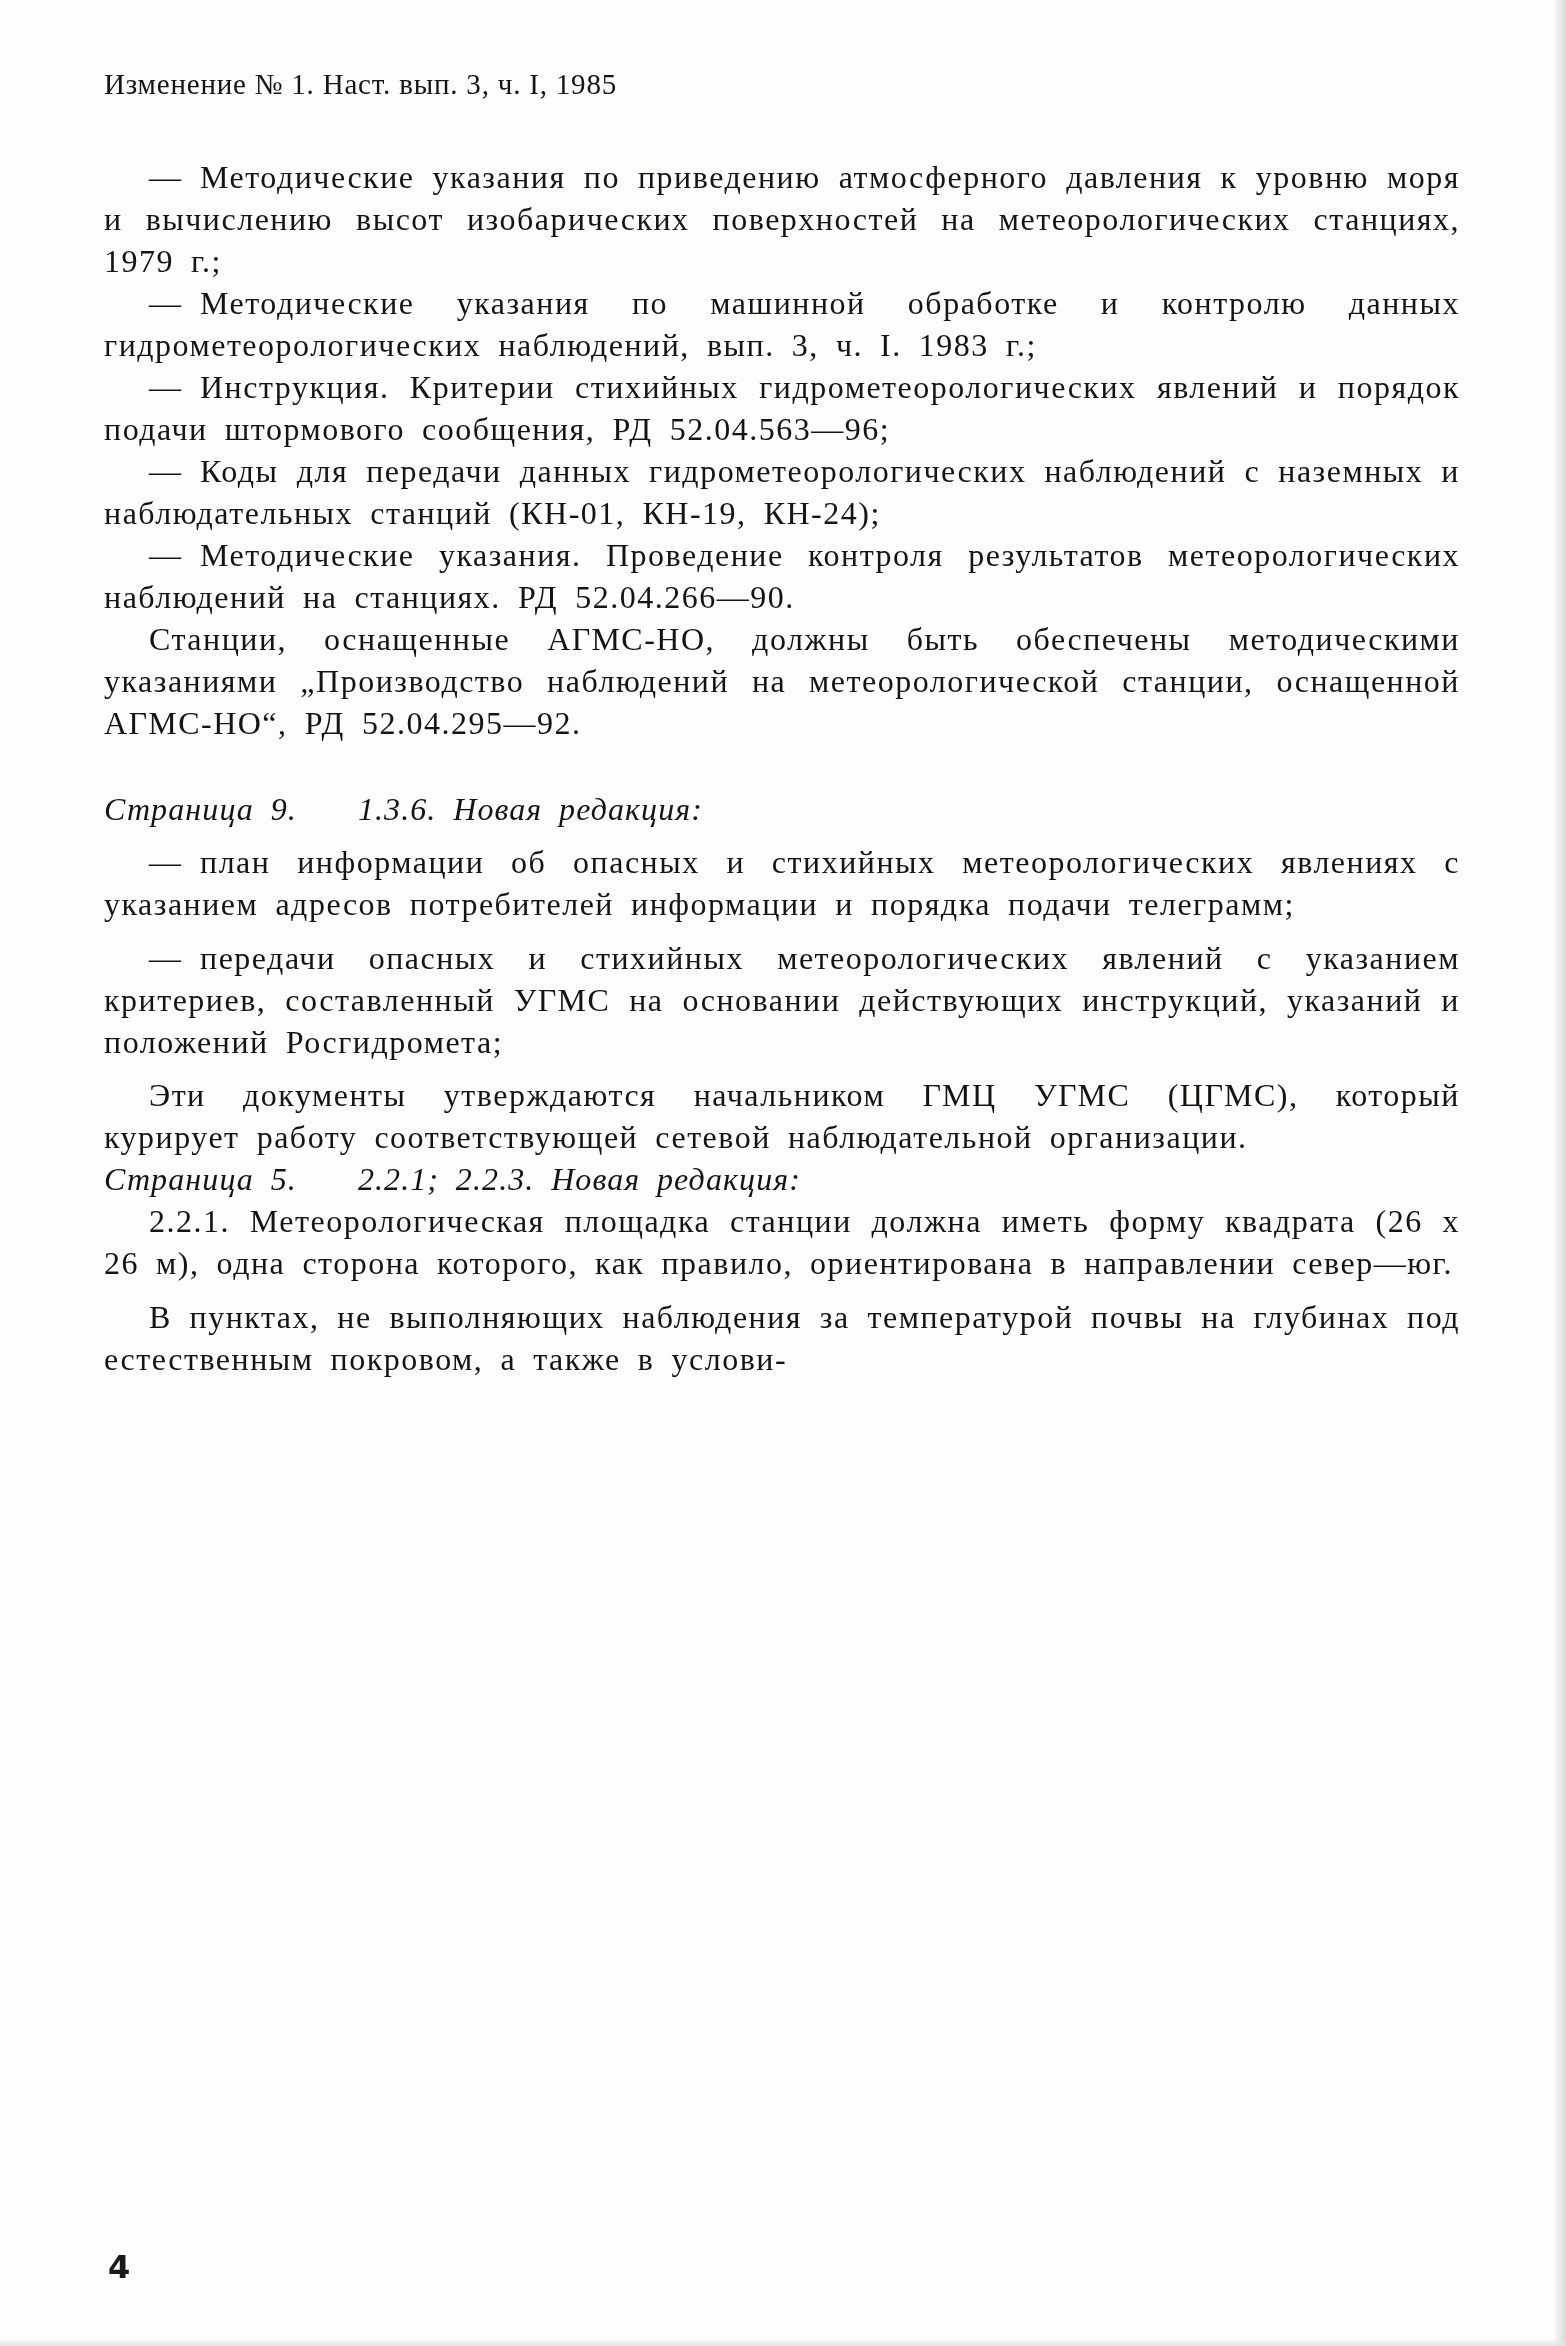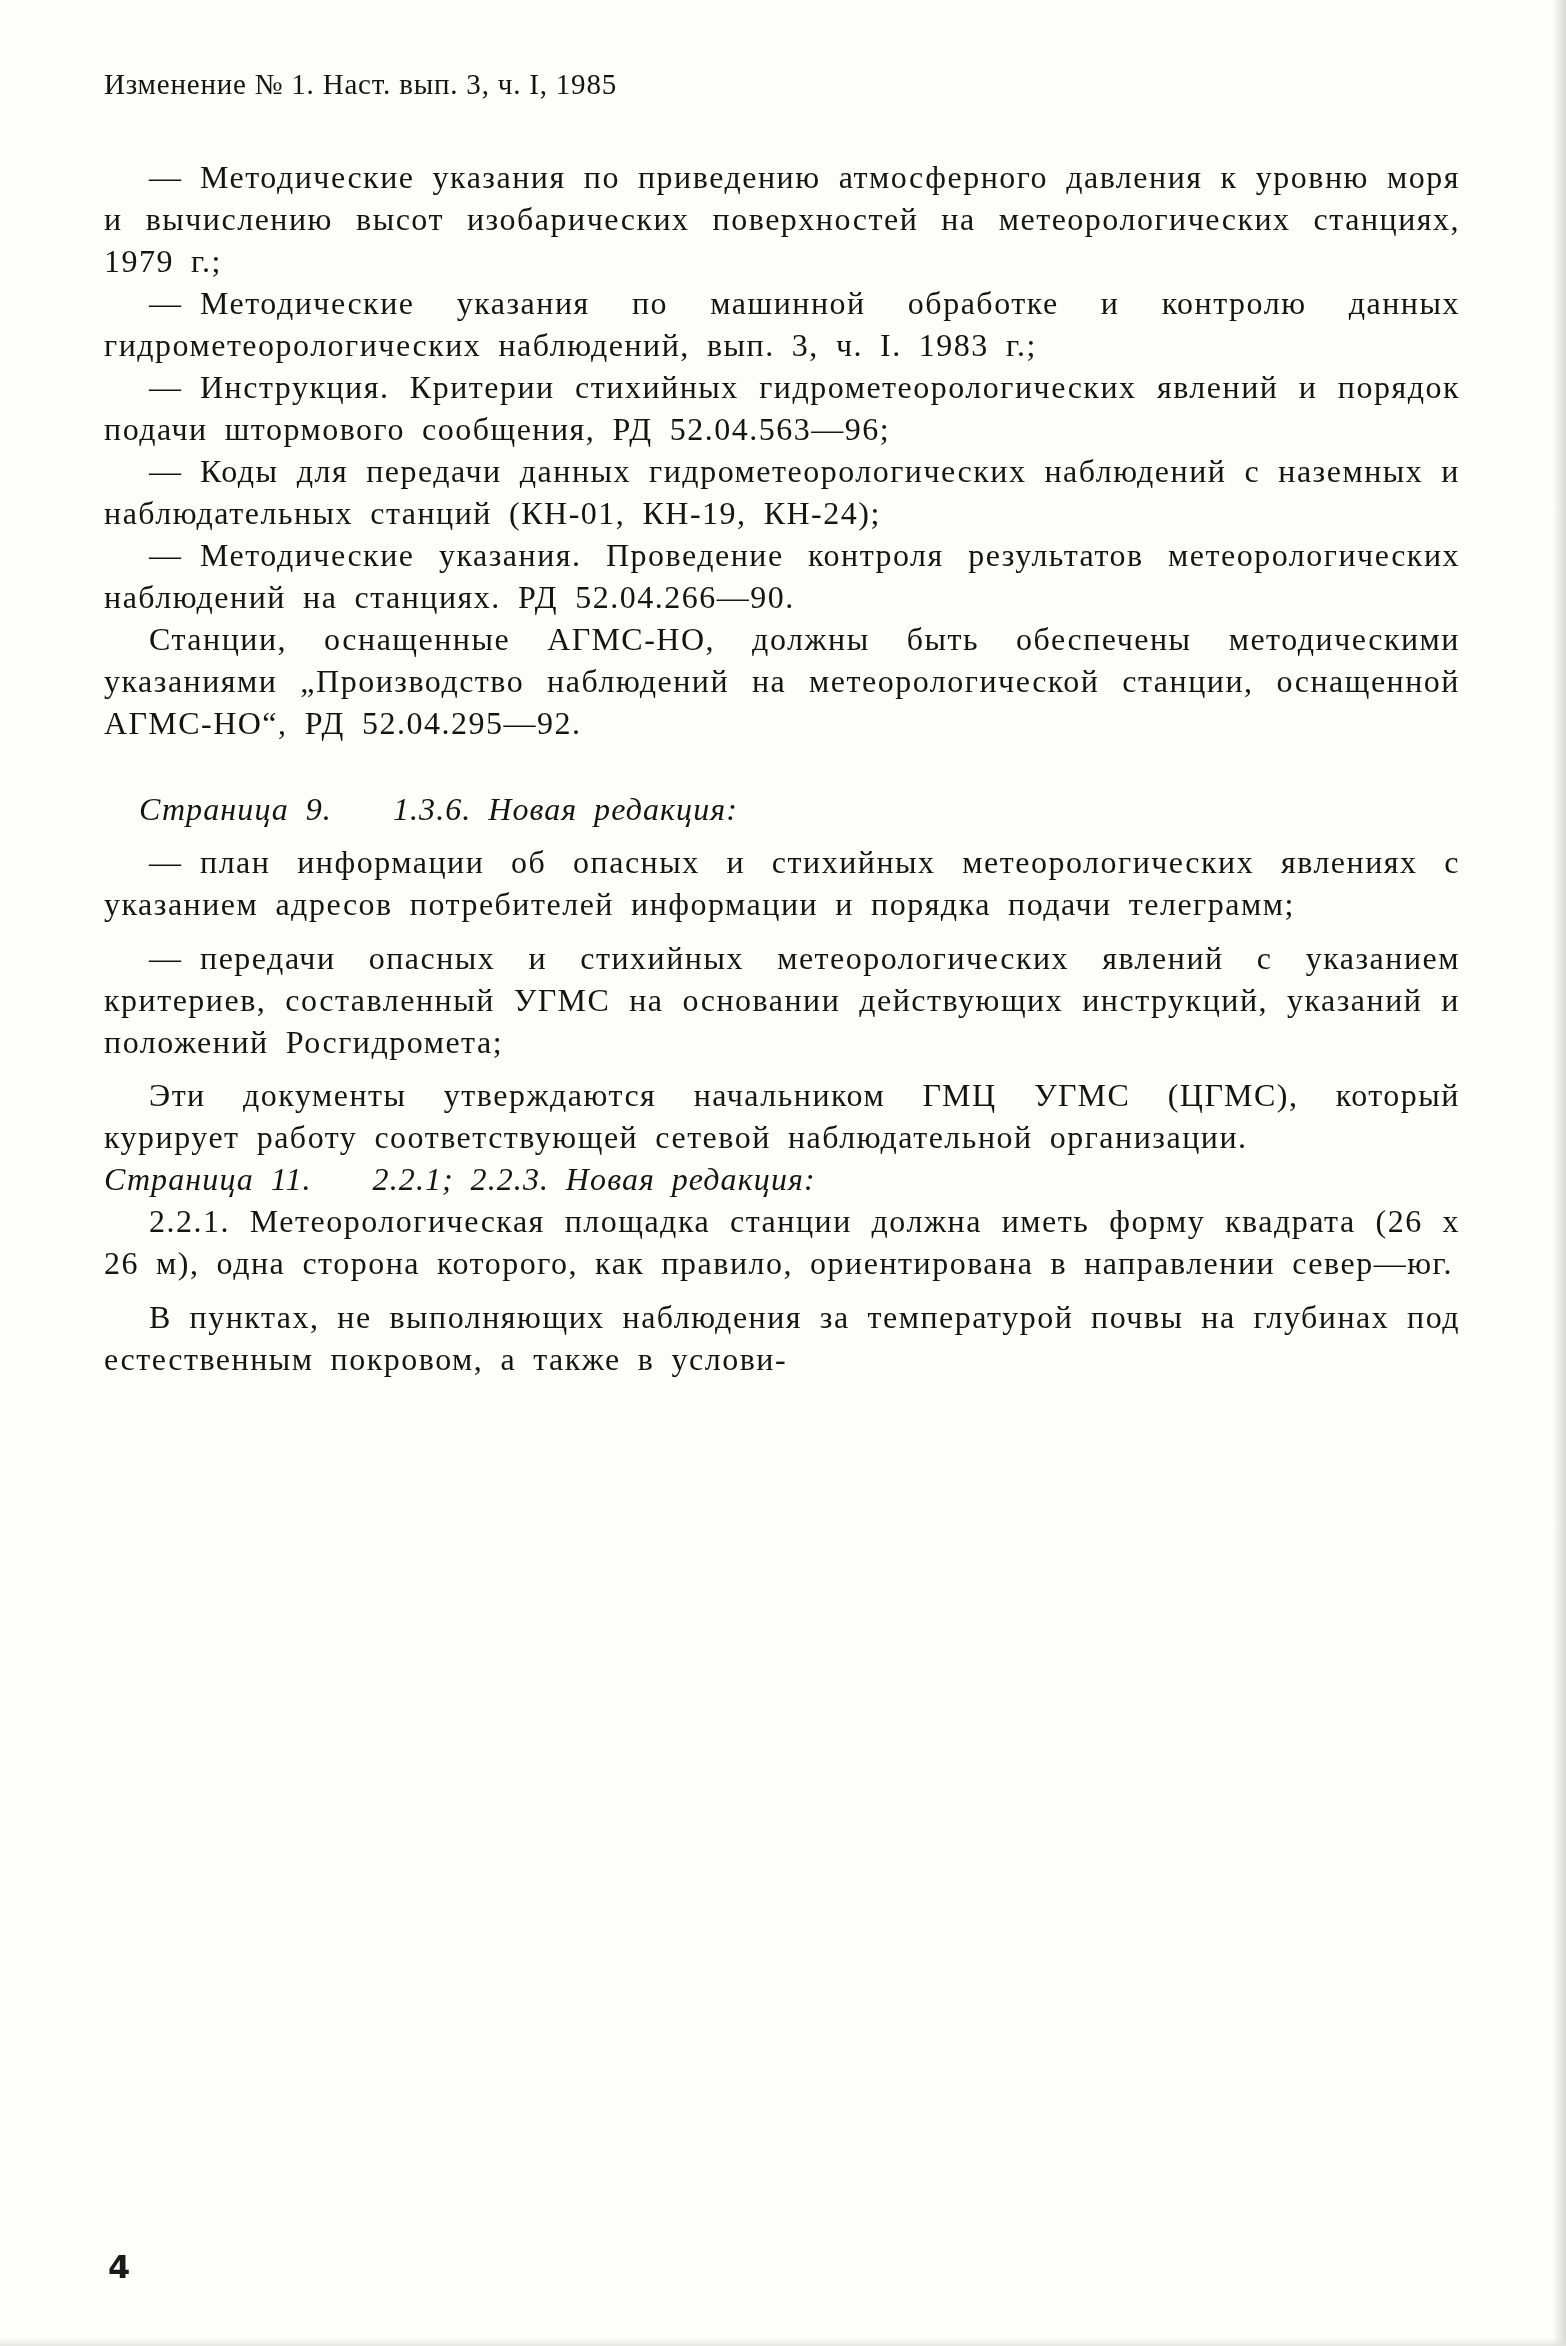--- a/index.html
+++ b/index.html
@@ -45,21 +45,21 @@
   }
   .body-text p.indent {
     text-indent: 45px;
     font-family: Liberation Serif, serif;
   }
   .body-text p.heading {
     font-style: italic;
     text-align: left;
     letter-spacing: 1.1px;
   }
-  .body-text p.gap-lg { margin-top: 44px; margin-left: 35px; }
+  .body-text p.gap-lg { margin-top: 44px; }
   .body-text p.gap-sm { margin-top: 11.4px; }
   .hgap {
     display: inline-block;
     width: 61px;
   }
   .page-number {
     position: absolute;
     left: 108px;
     bottom: 61px;
     font-family: "DejaVu Sans", sans-serif;
@@ -95,21 +95,21 @@
 
 
     <p class="indent gap-sm">— план информации об опасных и стихийных метеорологических явлениях с указанием адресов потребителей информации и порядка подачи телеграмм;</p>
 
     <p class="indent gap-sm">— передачи опасных и стихийных метеорологических явлений с указанием критериев, составленный УГМС на основании действующих инструкций, указаний и положений Росгидромета;</p>
 
 
     <p class="indent gap-sm">Эти документы утверждаются начальником ГМЦ УГМС (ЦГМС), который курирует работу соответствующей сетевой наблюдательной организации.</p>
 
     <p class="heading">
-      <span>Страница 11.</span><span class="hgap"></span><span>2.2.1; 2.2.3. Новая редакция:</span>
+      <span>Страница 5.</span><span class="hgap"></span><span>2.2.1; 2.2.3. Новая редакция:</span>
     </p>
 
     <p class="indent">2.2.1. Метеорологическая площадка станции должна иметь форму квадрата (26 х 26 м), одна сторона которого, как правило, ориентирована в направлении север—юг.</p>
 
     <p class="indent gap-sm">В пунктах, не выполняющих наблюдения за температурой почвы на глубинах под естественным покровом, а также в услови-</p>
 
   </div>
 
   <div class="page-number">4</div>
 

